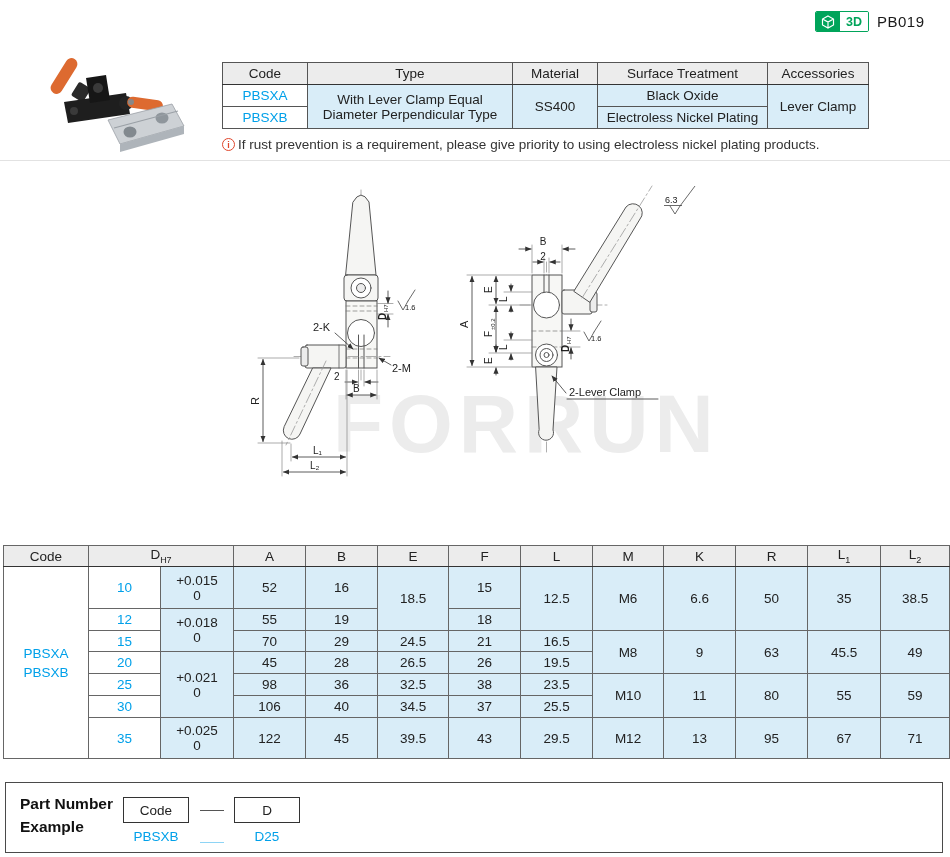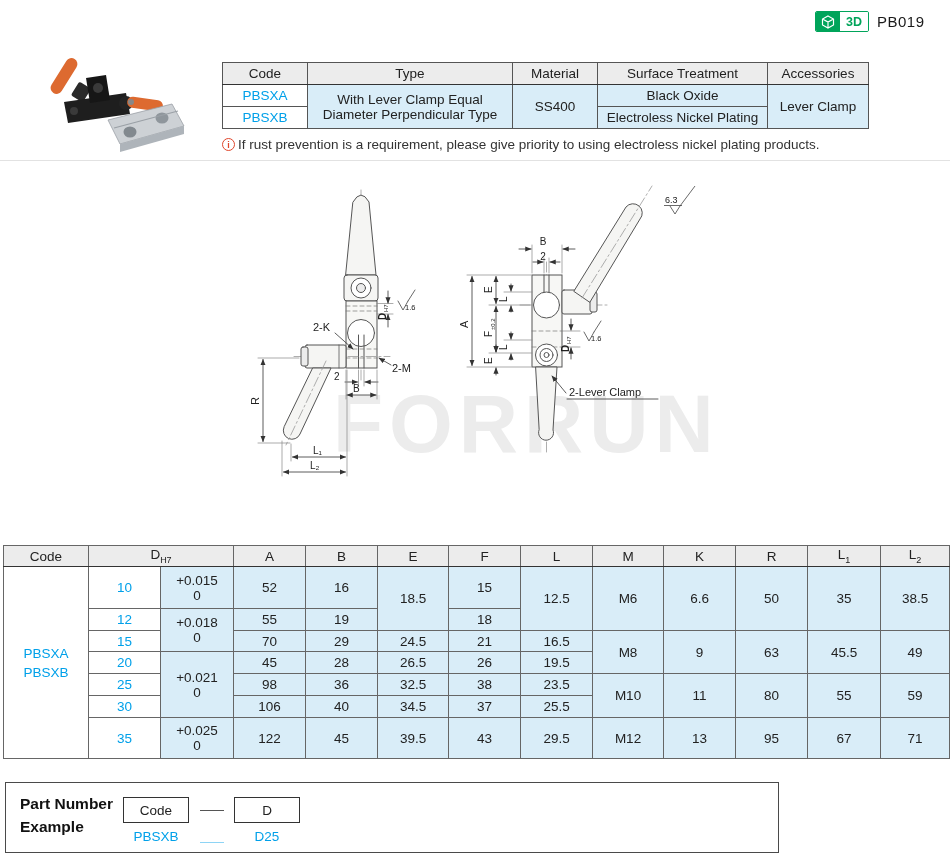--- a/index.html
+++ b/index.html
@@ -36,21 +36,21 @@
   .dim-table { position:absolute; left:3px; top:545px; width:944px; border:1.5px solid #333; }
   .dim-table th, .dim-table td { border:1px solid #666; text-align:center; vertical-align:middle; font-size:13.5px; padding:0; }
   .dim-table th { background:#ececec; font-weight:normal; height:21px; border-bottom:1.5px solid #333; font-size:13.5px; }
   .dim-table sub { font-size:9px; }
   .dim-table td { background:#d9edf8; color:#222; }
   .dim-table td.dval { background:#fff; color:#00a0e9; }
   .dim-table td.codecell { background:#fff; color:#00a0e9; font-size:13.5px; line-height:19px; }
   .tol { line-height:15px; font-size:13px;margin-top:48px; }
 
   
-  .pn-box { position:absolute; left:5px; top:782px; width:774px; height:71px; border:1.5px solid #4a4a4a; background:#fff; }
+  .pn-box { position:absolute; left:5px; top:782px; width:938px; height:71px; border:1.5px solid #4a4a4a; background:#fff; }
   .pn-title { position:absolute; left:14px; top:9px; font-size:15.5px; font-weight:bold; color:#111; line-height:23px; }
   .pn-cell { position:absolute; width:66px; height:26px; border:1.5px solid #333; display:flex; align-items:center; justify-content:center; font-size:13.5px; color:#222; top:14px; }
   .pn-line { position:absolute; width:24px; height:0; border-top:1.6px solid #555; top:27px; }
   .pn-line.blue { border-top-color:#8ed4f5; top:59px; }
   .pn-blue { position:absolute; width:66px; text-align:center; top:46px; color:#00a0e9; font-size:13.5px; }
 </style>
 </head>
 <body>
 
 <div class="canvas">

